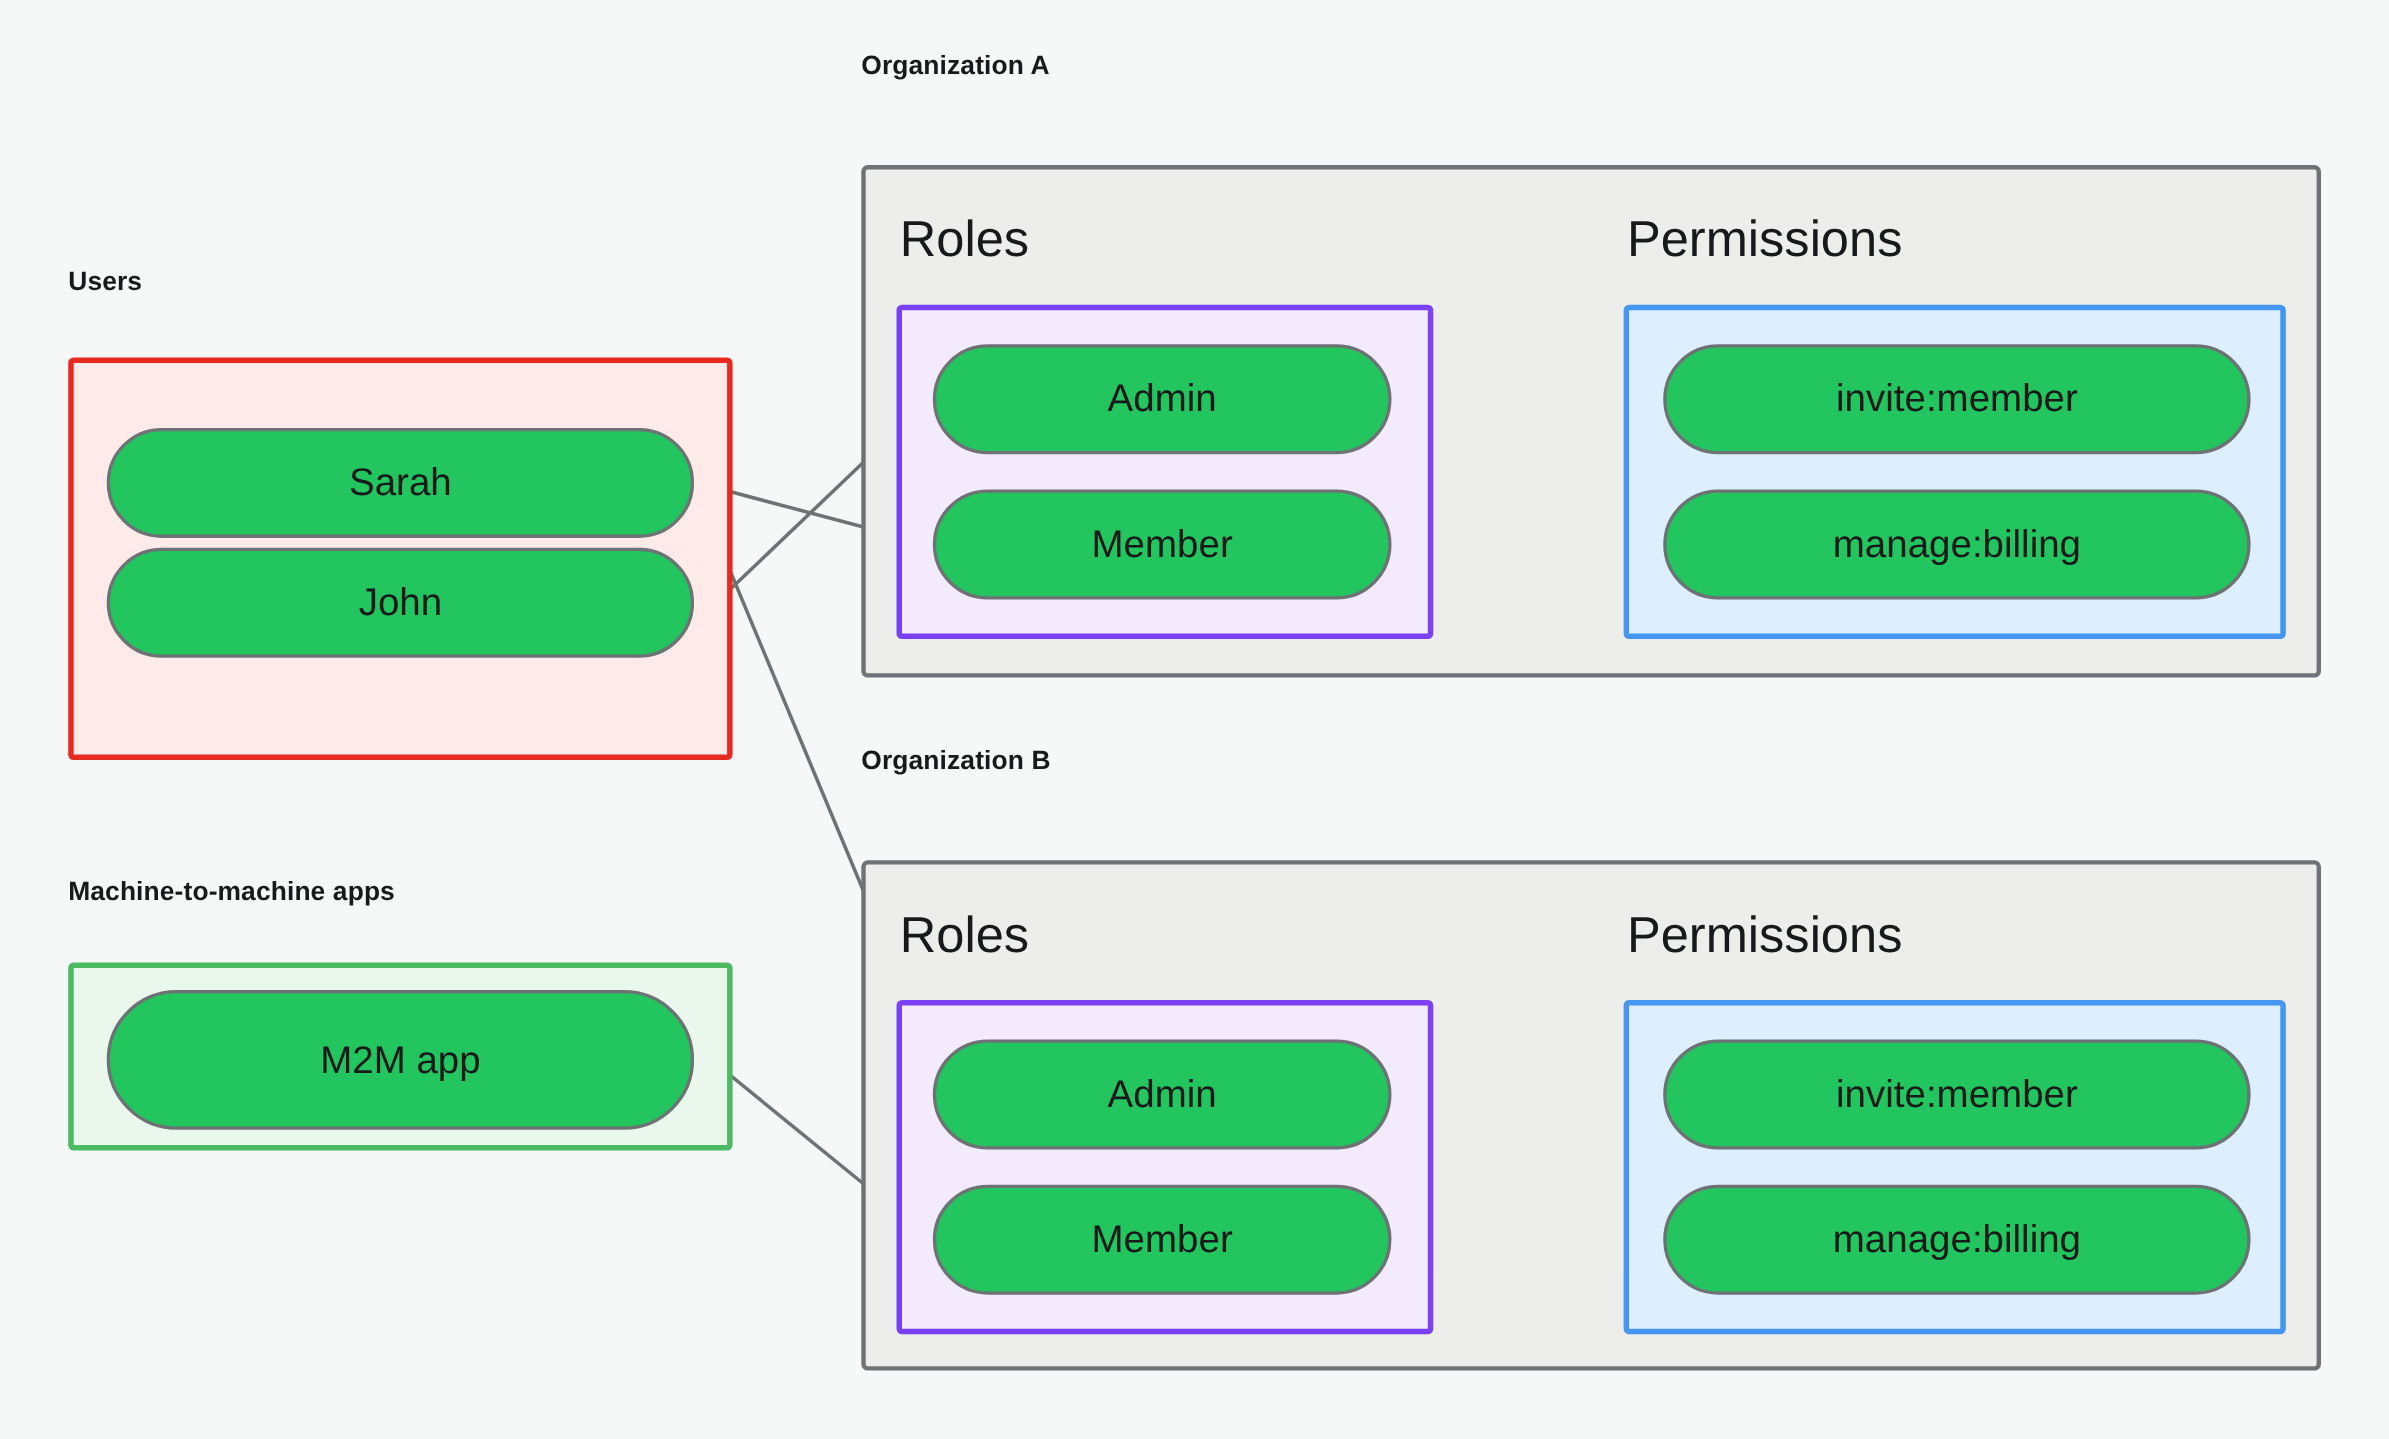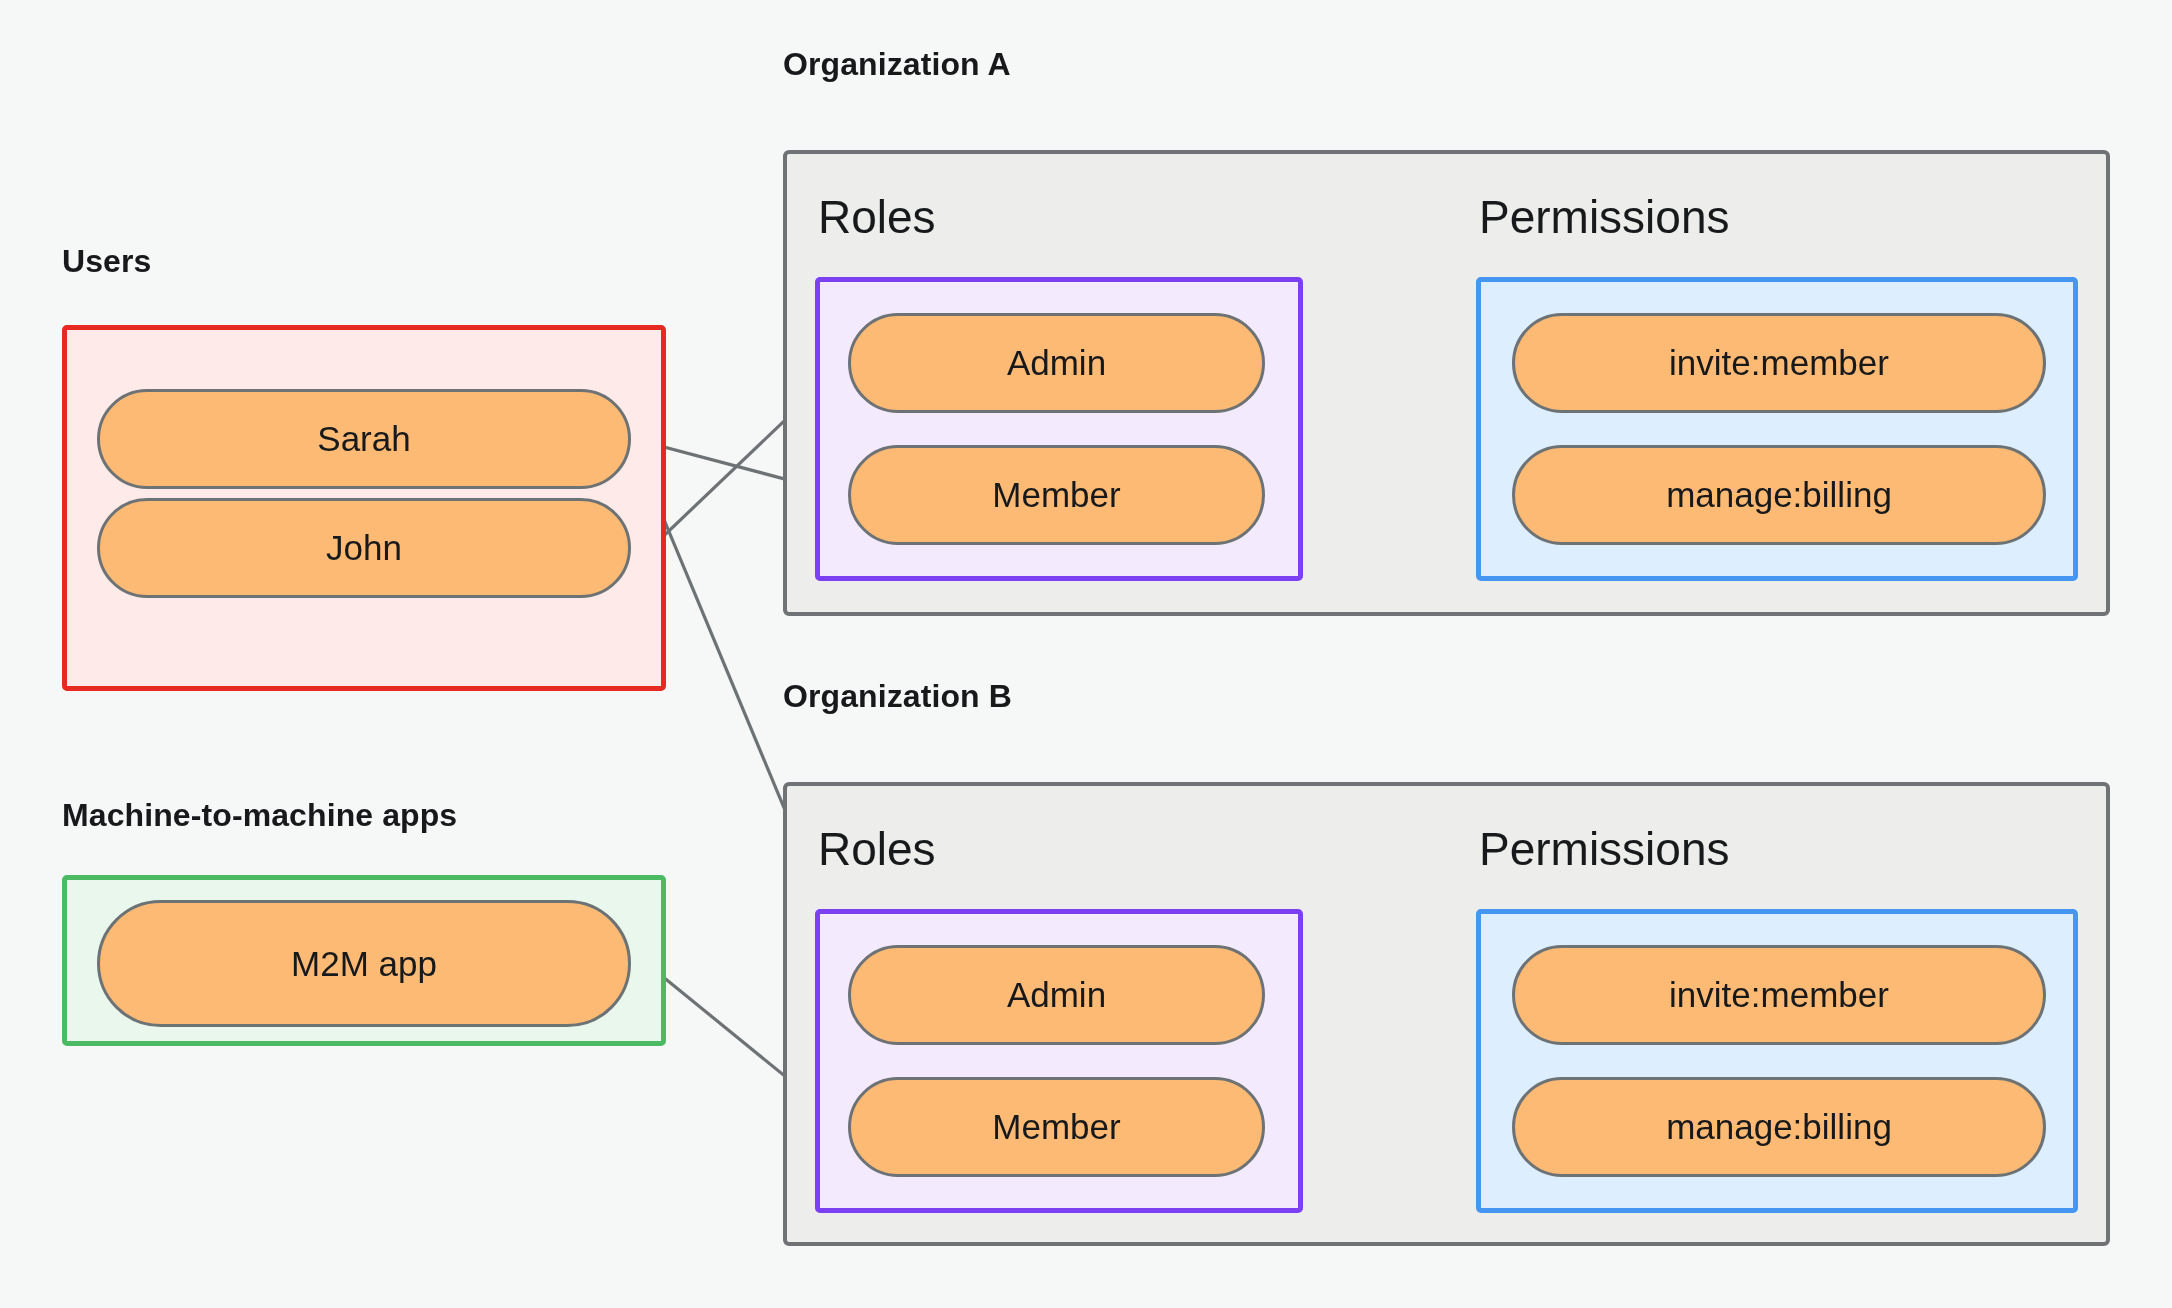--- a/index.html
+++ b/index.html
@@ -36,21 +36,21 @@
   }
   #edges .edge-dot {
     fill: #6d7275;
   }
 
   
   .caption {
     position: absolute;
     z-index: 3;
     color: #17191b;
-    font-size: 32px;
+    font-size: 24px;
     font-weight: 700;
     letter-spacing: .1px;
     white-space: nowrap;
   }
 
   
   .group-box {
     position: absolute;
     z-index: 2;
     box-sizing: border-box;
@@ -86,21 +86,21 @@
     font-size: 46px;
     font-weight: 400;
     white-space: nowrap;
   }
 
   
   .pill {
     position: absolute;
     z-index: 5;
     box-sizing: border-box;
-    background: #fdba74;
+    background: #22c55e;
     border: 3px solid #6d7275;
     border-radius: 999px;
     display: flex;
     align-items: center;
     justify-content: center;
     color: #17191b;
     font-size: 35px;
     font-weight: 400;
     white-space: nowrap;
   }

